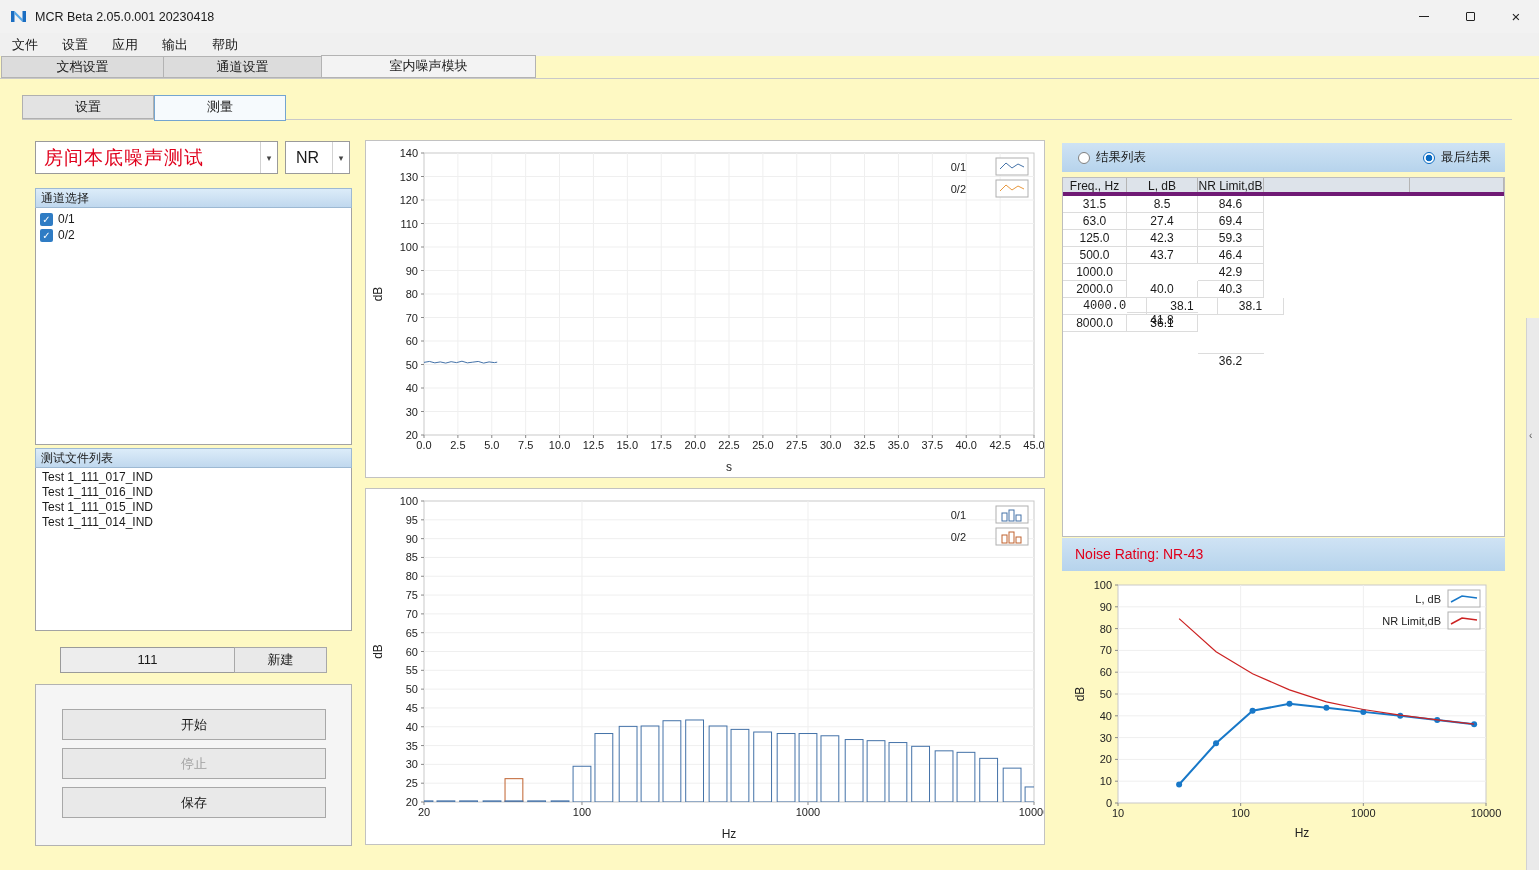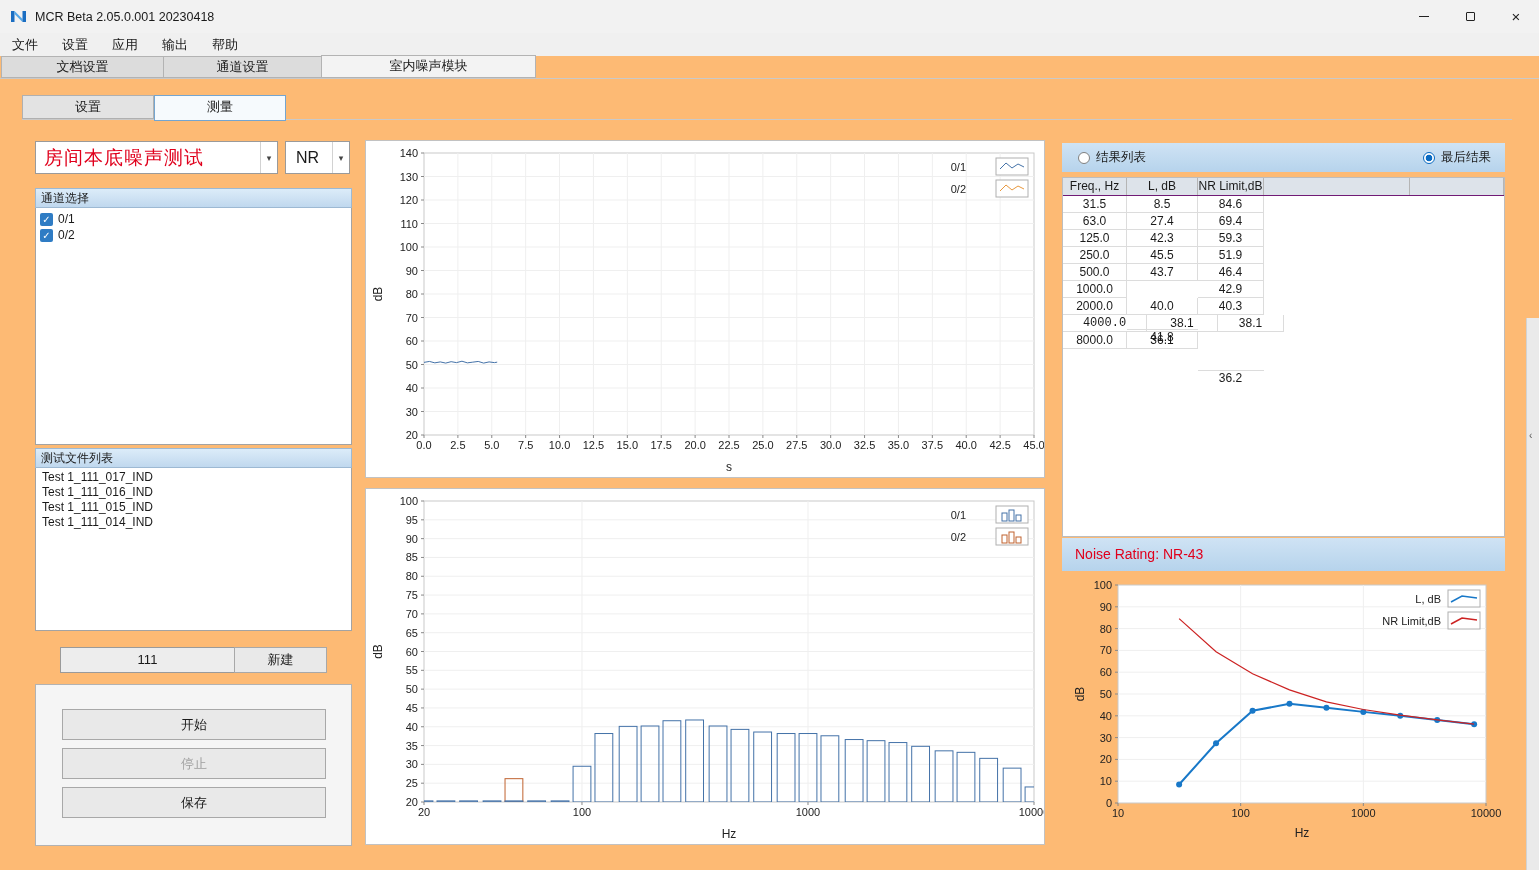--- a/index.html
+++ b/index.html
@@ -1,17 +1,17 @@
 <!DOCTYPE html>
 <html><head>
 <meta charset="utf-8">
 <style>
   *{margin:0;padding:0;box-sizing:border-box}
   html,body{background:#8a8a8a}
-  .window{position:relative;width:1539px;height:870px;background:#fdba74;overflow:hidden;
+  .window{position:relative;width:1539px;height:870px;background:#fef9c3;overflow:hidden;
           font-family:"Liberation Sans","DejaVu Sans",sans-serif;color:#1a1a1a}
   
   .titlebar{position:absolute;left:0;top:0;width:100%;height:33px;background:#f2f2f2;display:flex;align-items:center}
   .logo{margin-left:10px;display:flex}
   .title{margin-left:8px;font-size:12.5px}
   .win-controls{margin-left:auto;display:flex;height:100%}
   .win-btn{width:46px;height:100%;display:flex;align-items:center;justify-content:center;font-size:15px;color:#222;cursor:default}
   .glyph-min{width:10px;height:1px;background:#222}
   .glyph-max{width:9px;height:9px;border:1px solid #222;border-radius:1px}
   
@@ -59,21 +59,21 @@
   .chart2{left:365px;top:488px;width:680px;height:357px}
   .chart-nr{position:absolute;left:1062px;top:575px;width:442px;height:268px}
   svg text{font-family:"Liberation Sans","DejaVu Sans",sans-serif}
   
   .result-bar{position:absolute;left:1062px;top:143px;width:443px;height:29px;background:linear-gradient(#cfe3f4,#b6d3ec);
               display:flex;align-items:center;justify-content:space-between;padding:0 14px 0 16px;font-size:12.5px}
   .radio-row{display:flex;align-items:center;gap:6px}
   .radio{width:12px;height:12px;border-radius:50%;border:1px solid #808080;background:#fff;flex:none}
   .radio.selected{border-color:#0b6bc2;background:radial-gradient(circle at 50% 50%,#0b6bc2 0 3.2px,#fff 3.6px)}
   .results-table{position:absolute;left:1062px;top:177px;width:443px;height:360px;background:#fff;border:1px solid #bdbdbd;font-size:12px}
-  .thead{display:flex;height:18px;background:#dde3ea;border-bottom:1px solid #701a75}
+  .thead{display:flex;height:18px;background:#dde3ea;border-bottom:4px solid #701a75}
   .th{border-right:1px solid #b5b5b5;text-align:center;line-height:17px;flex:none;white-space:nowrap;overflow:hidden}
   .tr{display:flex;height:17px}
   .td{flex:none;text-align:center;line-height:16px}
   .td.bordered{border-right:1px solid #dcdcdc;border-bottom:1px solid #dcdcdc}
   .nr-banner{position:absolute;left:1062px;top:538px;width:443px;height:33px;background:linear-gradient(#cfe3f4,#b6d3ec);
              color:#e0001c;font-size:14px;line-height:32px;padding-left:13px;white-space:nowrap}
   .side-strip{position:absolute;right:0;top:318px;width:13px;height:552px;background:#eaeaea;border-left:1px solid #d2d2d2}
   .side-strip .chev{position:absolute;top:112px;left:2px;font-size:10px;color:#555}
 </style>
 </head>
@@ -415,27 +415,20 @@
           <div class="td" style="width: 94px;"></div>
         </div>
         <div class="tr">
           <div class="td bordered" style="width: 64px;">125.0</div>
           <div class="td bordered" style="width: 71px;">42.3</div>
           <div class="td bordered" style="width: 66px;">59.3</div>
           <div class="td" style="width: 146px;"></div>
           <div class="td" style="width: 94px;"></div>
         </div>
         <div class="tr">
-          <div class="td bordered" style="width: 64px;">250.0</div>
-          <div class="td bordered" style="width: 71px;">45.5</div>
-          <div class="td bordered" style="width: 66px;">51.9</div>
-          <div class="td" style="width: 146px;"></div>
-          <div class="td" style="width: 94px;"></div>
-        </div>
-        <div class="tr">
           <div class="td bordered" style="width: 64px;">500.0</div>
           <div class="td bordered" style="width: 71px;">43.7</div>
           <div class="td bordered" style="width: 66px;">46.4</div>
           <div class="td" style="width: 146px;"></div>
           <div class="td" style="width: 94px;"></div>
         </div>
         <div class="tr">
           <div class="td bordered" style="width: 64px;">1000.0</div>
           <div class="td bordered" style="width: 71px; margin-top: 48px;">41.8</div>
           <div class="td bordered" style="width: 66px;">42.9</div>

